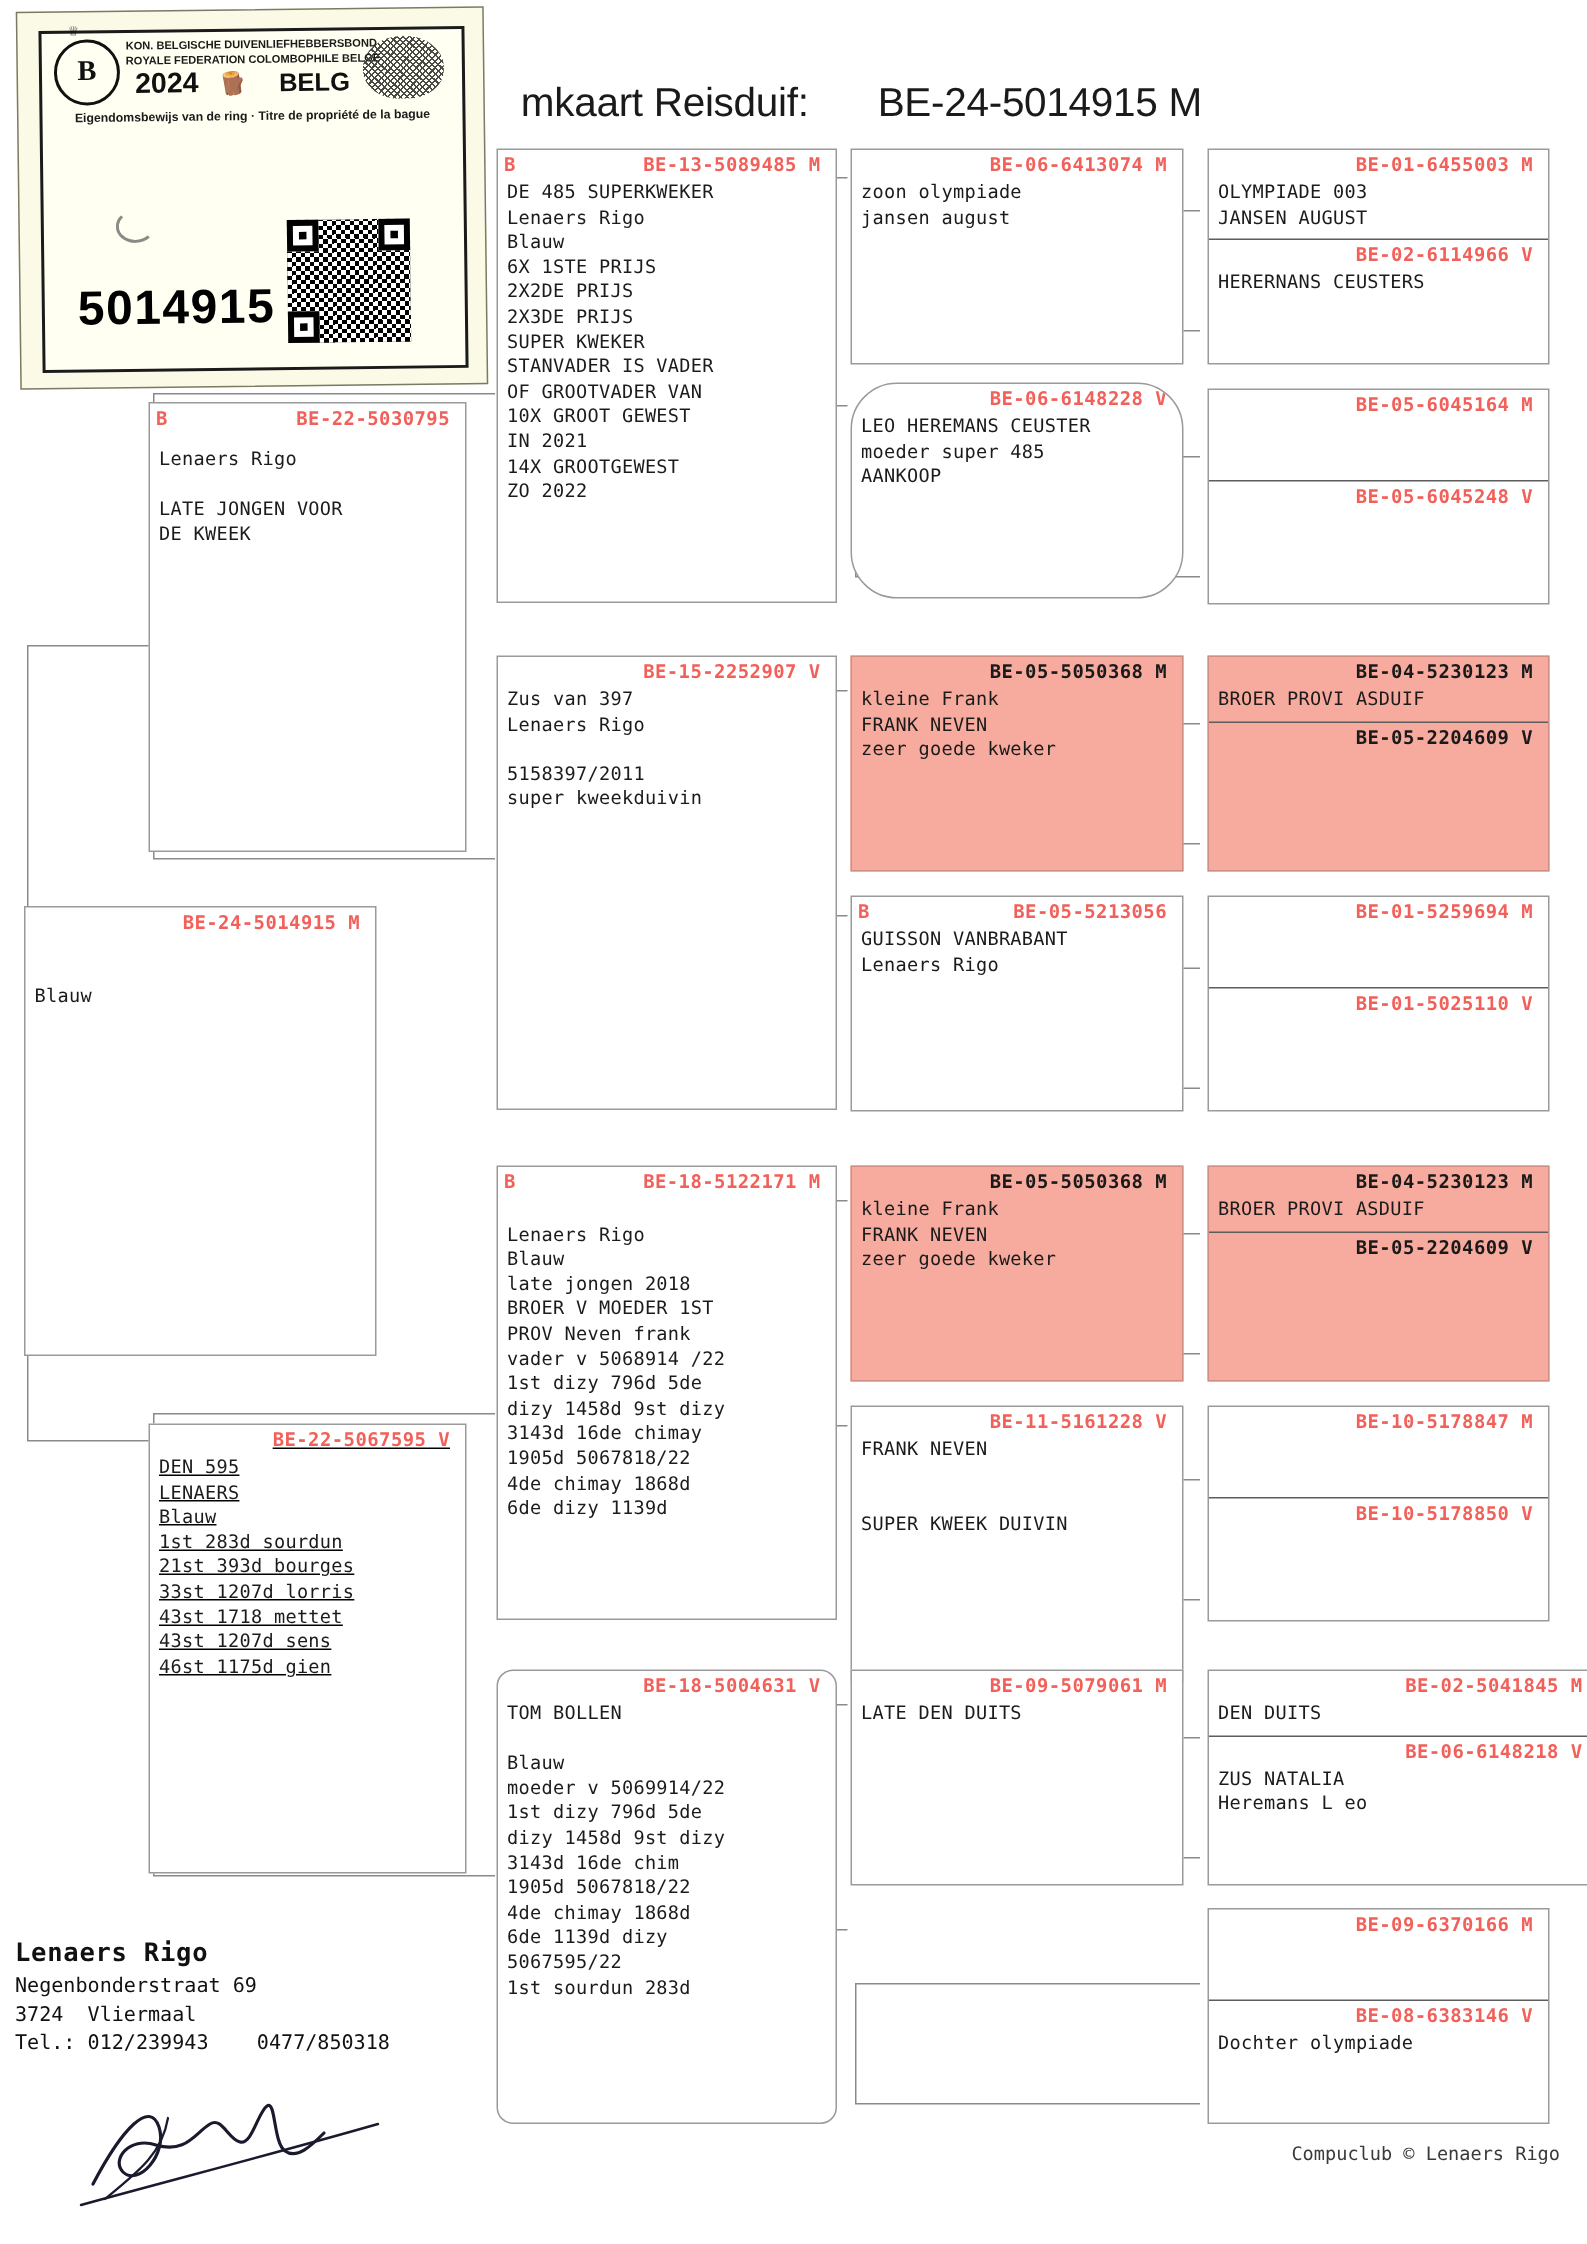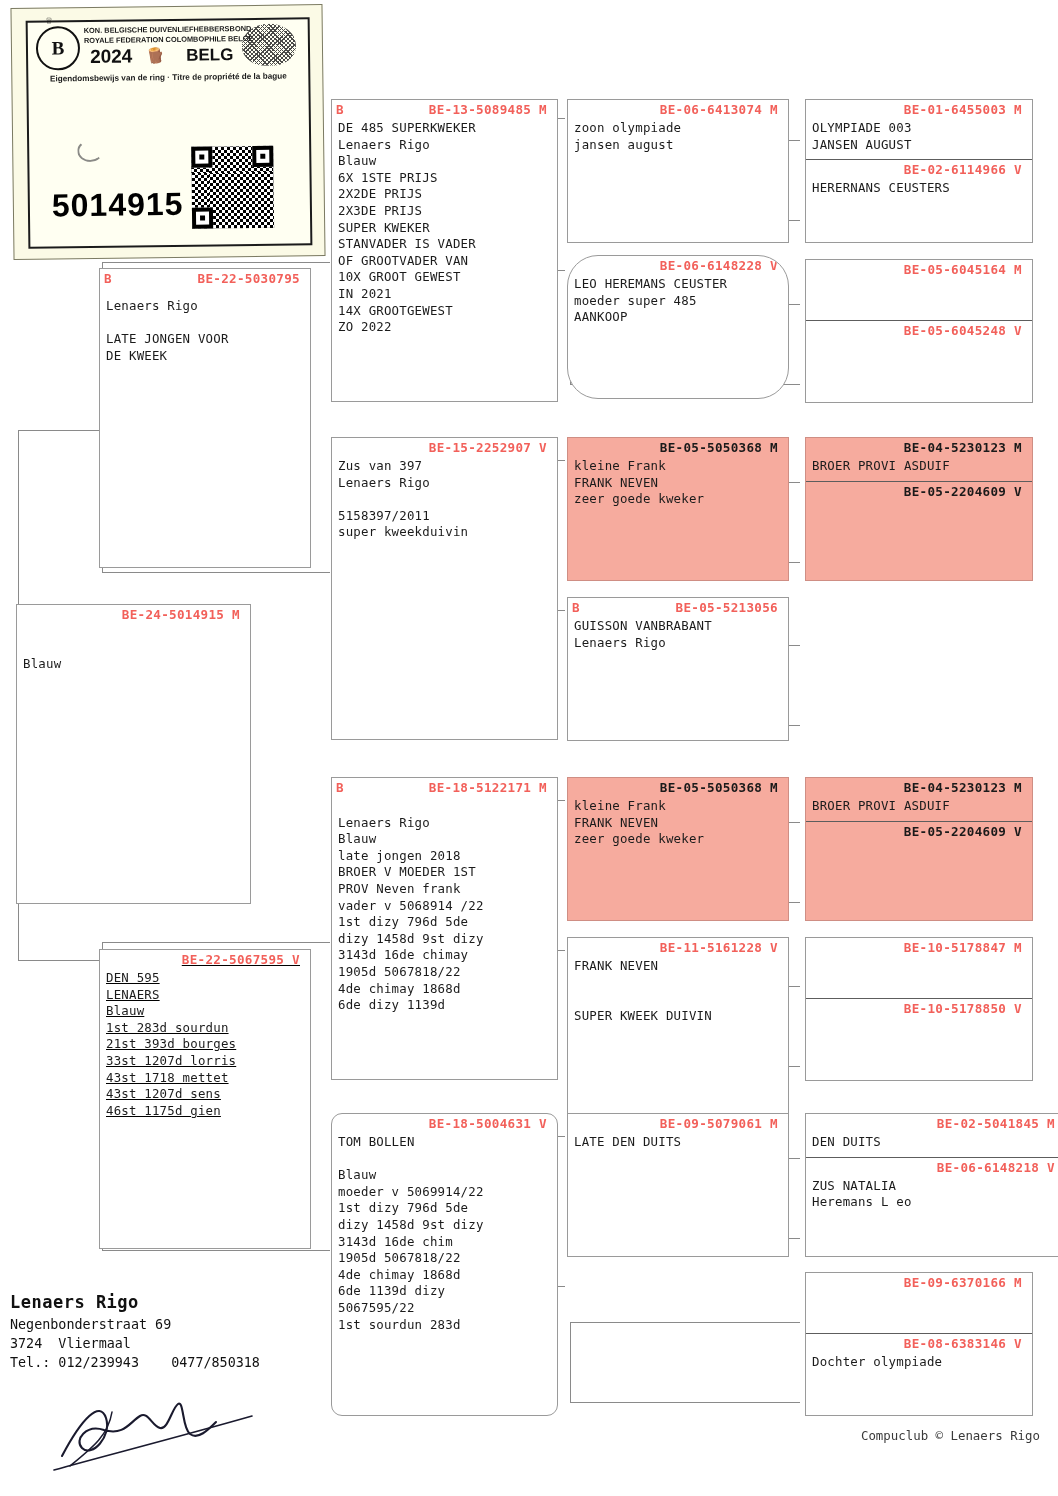--- a/index.html
+++ b/index.html
@@ -191,20 +191,23 @@
   .compuclub {
     position: absolute; right: 18px; top: 1428px;
     font-size: 12.4px; color: #3a3a3a; white-space: pre;
   }
 </style>
 </head>
 <body>
 
 <div id="page">
 
+  <div class="title">
+    <span>mkaart Reisduif:</span><span class="ring">BE-24-5014915 M</span>
+  </div>
 
   <div class="cert">
     <div class="cert-inner">
       <div class="cert-top">
         <div class="cert-crown">♕</div>
         <div class="cert-logo">B</div>
         <div class="cert-fed"><span>KON. BELGISCHE DUIVENLIEFHEBBERSBOND</span>
 <span>ROYALE FEDERATION COLOMBOPHILE BELGE</span></div>
         <div class="cert-year">2024</div>
         <div class="cert-bird">🪵</div>
@@ -428,20 +431,27 @@
   </div>
 
   <div class="box pink" style="left:805px; top:437px; width:228px; height:144px;">
     <div class="hdr">BE-04-5230123 M</div>
     <div class="body">BROER   PROVI ASDUIF</div>
     <div class="split-sep" style="margin-top:6px;"></div>
     <div class="hdr2">BE-05-2204609 V</div>
     <div class="body"></div>
   </div>
 
+  <div class="box" style="left:805px; top:597px; width:228px; height:144px;">
+    <div class="hdr">BE-01-5259694 M</div>
+    <div class="body"></div>
+    <div class="split-sep" style="margin-top:40px;"></div>
+    <div class="hdr2">BE-01-5025110 V</div>
+    <div class="body"></div>
+  </div>
 
   <div class="box pink" style="left:805px; top:777px; width:228px; height:144px;">
     <div class="hdr">BE-04-5230123 M</div>
     <div class="body">BROER   PROVI ASDUIF</div>
     <div class="split-sep" style="margin-top:6px;"></div>
     <div class="hdr2">BE-05-2204609 V</div>
     <div class="body"></div>
   </div>
 
   <div class="box" style="left:805px; top:937px; width:228px; height:144px;">

